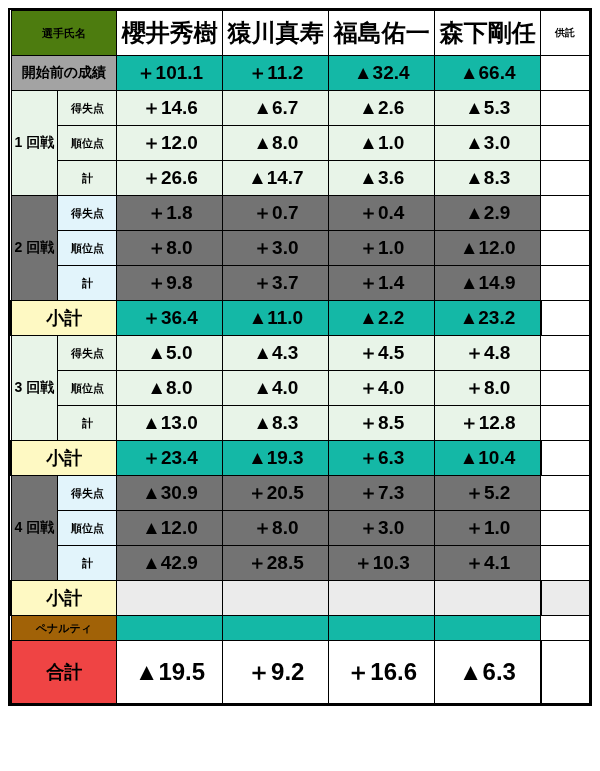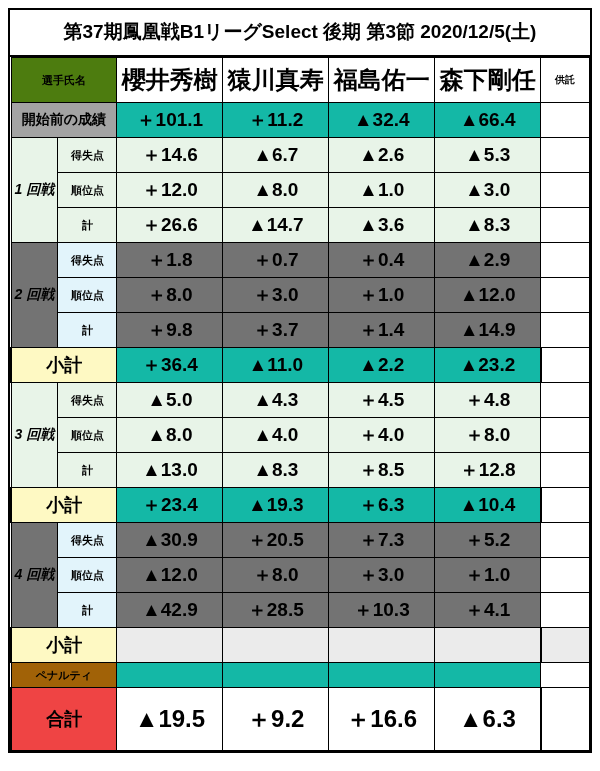--- a/index.html
+++ b/index.html
@@ -81,21 +81,20 @@
     height: 34px;
   }
   .plus { color: #1a1ad6; }
   .minus { color: #e02020; }
   .bg-green { background: #e8f4e8; }
   .bg-blue  { background: #737373; }
   .bg-white { background: #14b8a6; }
   .bg-gray  { background: #ebebeb; }
   .lab-round {
     font-size: 14px;
-    font-style: italic;
   }
   .lab-sub {
     font-size: 11px;
     background: #ffffff;
   }
   .lab-sub.g { background: #e8f4e8; }
   .lab-sub.b { background: #e2f4fb; }
   .subtotal-label {
     font-size: 18px;
     background: #fef9c3;
@@ -123,21 +122,20 @@
   .row-total td { border-top: 2px solid #000; border-bottom: 2px solid #000; }
   .row-penalty td { height: 24px; }
   .thick-l { border-left: 2px solid #000 !important; }
   .thick-r { border-right: 2px solid #000 !important; }
 </style>
 </head>
 <body>
 
 <div class="sheet">
   <div class="frame">
-    <div class="title-bar">第37期鳳凰戦B1リーグSelect 後期 第3節 2020/12/5(土)</div>
 
     <table class="main">
       <colgroup>
         <col class="c-lab1">
           <col class="c-lab2">
         <col class="c-p">
           <col class="c-p">
           <col class="c-p">
           <col class="c-p">
         <col class="c-note">

